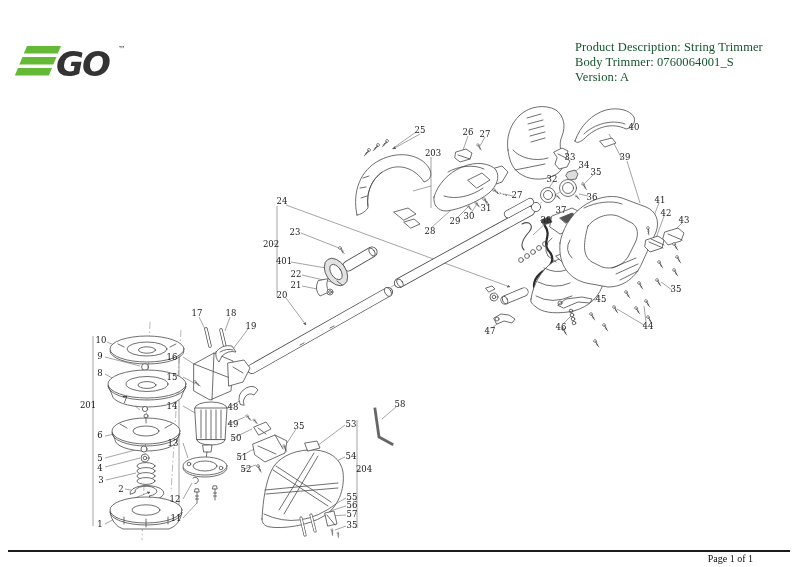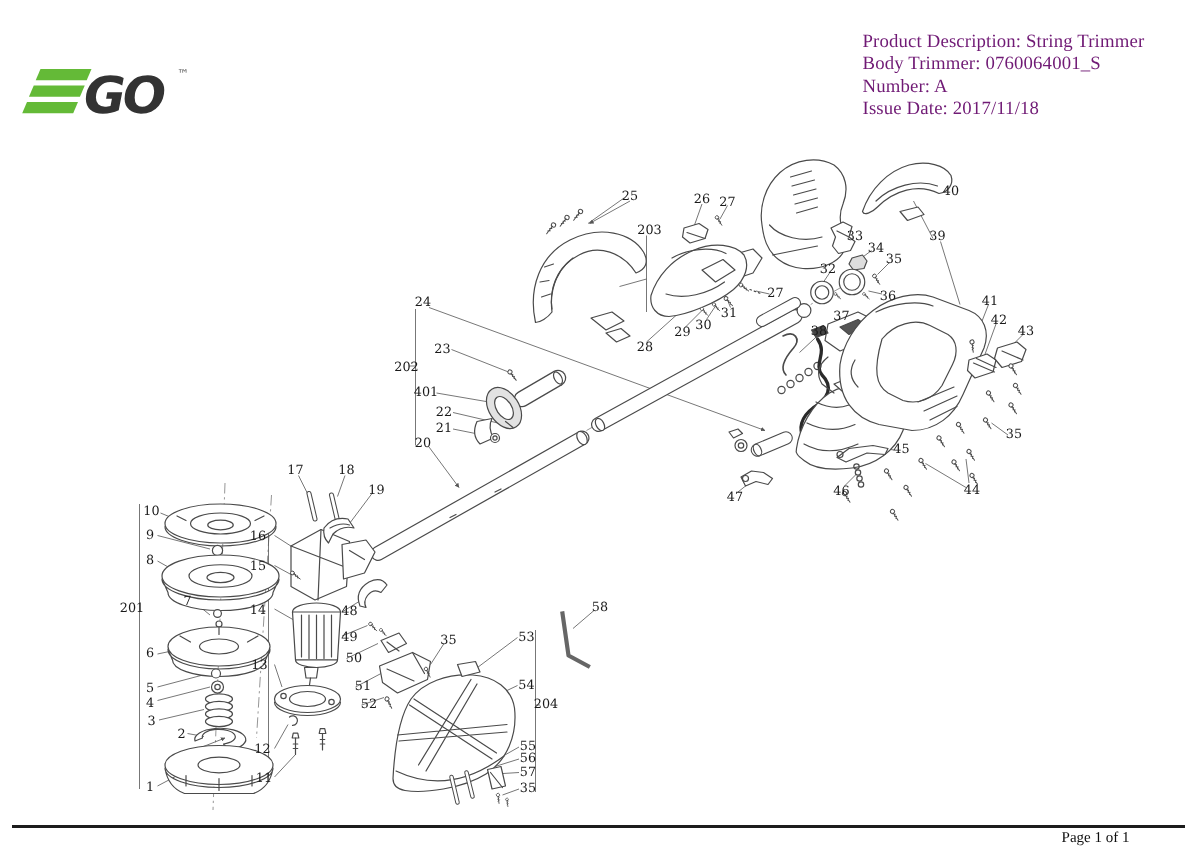--- a/index.html
+++ b/index.html
@@ -1,20 +1,20 @@
 <!DOCTYPE html>
 <html><head>
 <meta charset="utf-8">
 <style>
   html,body{margin:0;padding:0;background:#fff;}
   .page{position:relative;width:800px;height:567px;background:#fff;overflow:hidden;
         font-family:"Liberation Serif","DejaVu Serif",serif;color:#111;}
   .logo{position:absolute;left:10px;top:42px;width:118px;height:42px;}
-  .product-info{position:absolute;left:575px;top:20px;font-size:12.5px;line-height:14.9px;
-        color:#701a75;letter-spacing:.1px;white-space:nowrap;}
+  .product-info{position:absolute;left:575px;top:40px;font-size:12.5px;line-height:14.9px;
+        color:#14532d;letter-spacing:.1px;white-space:nowrap;}
   .diagram-svg{position:absolute;left:0;top:0;width:800px;height:567px;}
   .footer-rule{position:absolute;left:8px;right:10px;top:550px;border-top:2px solid #1c1c1c;height:0;}
   .page-label{position:absolute;right:47px;top:553px;font-size:10px;color:#0d0d0d;}
   .callout{font-family:"DejaVu Serif","Liberation Serif",serif;font-size:8.5px;fill:#1a1a1a;}
   .lineart{stroke:#4a4a4a;stroke-width:.8;fill:none;stroke-linejoin:round;stroke-linecap:round;}
   .lead{stroke:#5a5a5a;stroke-width:.55;fill:none;}
   .cl{stroke:#8a8a8a;stroke-width:.6;fill:none;stroke-dasharray:7 2.5 1.5 2.5;}
   .wf{fill:#fff;}
 </style>
 </head>
@@ -28,22 +28,21 @@
       <path d="M12.5,15 h34 l-3.2,7.5 h-34 z" fill="#64ba37"></path>
       <path d="M8,26 h34 l-3.2,7.5 h-34 z" fill="#64ba37"></path>
     </g>
     <text x="46" y="33.5" style="font-family:'DejaVu Sans','Liberation Sans',sans-serif;font-style:italic;font-weight:bold;font-size:34px;letter-spacing:-2px;fill:#333;">GO</text>
     <text x="108" y="10" style="font-size:8px;fill:#555;font-family:'DejaVu Sans',sans-serif;">™</text>
   </svg>
 
   <div class="product-info">
     <div>Product Description: String Trimmer</div>
     <div>Body Trimmer: 0760064001_S</div>
-    <div>Number: A</div>
-    <div>Issue Date: 2017/11/18</div>
+    <div>Version: A</div>
   </div>
 
   <svg class="diagram-svg" viewBox="0 0 800 567">
     <defs>
       <marker id="ah" viewBox="0 0 6 6" refX="5.5" refY="3" markerWidth="5.5" markerHeight="5.5" orient="auto">
         <path d="M0,0 L6,3 L0,6 z" fill="#555"></path>
       </marker>
       <g id="scr">
         <circle cx="0" cy="0" r="1.7" fill="#fff"></circle>
         <path d="M1.2,.6 L8,3.4 M3,.5 l.7,1.8 M5,1.3 l.7,1.8"></path>

